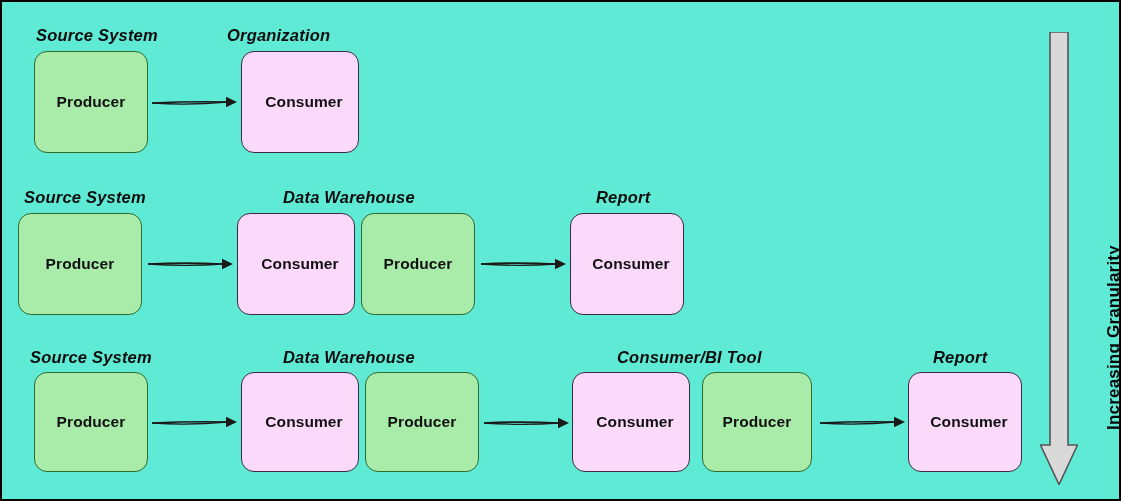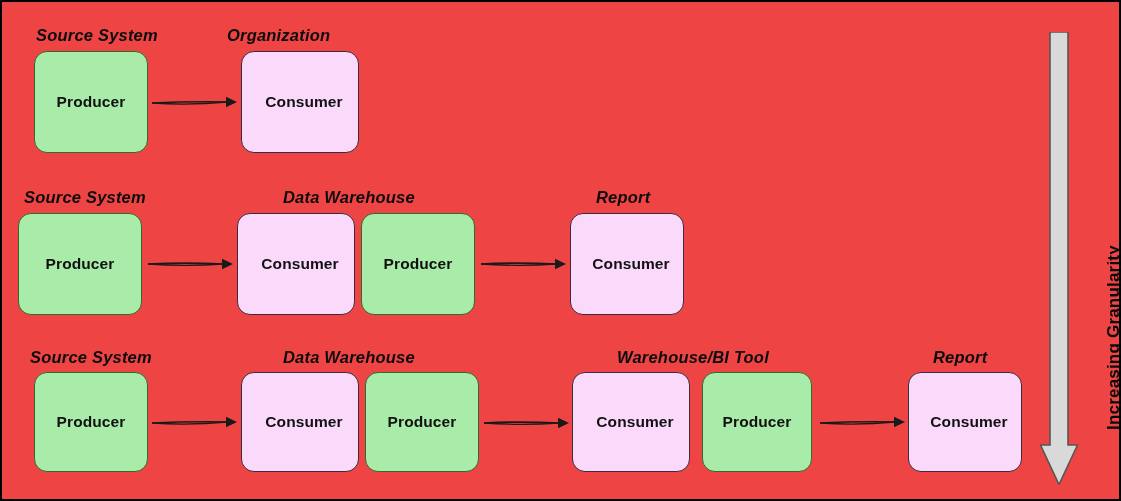--- a/index.html
+++ b/index.html
@@ -7,21 +7,21 @@
     padding: 0;
     background: #ffffff;
   }
   body {
     font-family: "Liberation Sans", sans-serif;
   }
   #canvas {
     position: relative;
     width: 1121px;
     height: 501px;
-    background: #ef4444;
+    background: #5eead4;
     border: 2px solid #000000;
     box-sizing: border-box;
     overflow: hidden;
   }
   .node {
     position: absolute;
     box-sizing: border-box;
     border: 1.6px solid #2b2b2b;
     border-radius: 13px;
     display: flex;
@@ -98,21 +98,21 @@
       <svg class="arrow-svg" width="112" height="28" style="left: 465px; top: 248px;">
         <path d="M 14 14 Q 51.5 12.2 89 14" stroke="#1a1a1a" stroke-width="1.7" fill="none"></path>
         <path d="M 14 14 Q 51.5 16.6 89 14" stroke="#1a1a1a" stroke-width="1.3" fill="none"></path>
         <polygon points="88 8.8, 99 14, 88 19.2" fill="#1a1a1a"></polygon>
       </svg>
       <div class="group-label" style="left: 28px; top: 346px;">Source System</div>
       <div class="node producer" style="left: 32px; top: 370px; width: 114px; height: 100px; background: rgb(169, 236, 169); border-color: rgb(47, 107, 47);">Producer</div>
       <div class="group-label" style="left: 281px; top: 346px;">Data Warehouse</div>
       <div class="node consumer" style="left: 239px; top: 370px; width: 118px; height: 100px; background: rgb(251, 217, 251); border-color: rgb(60, 43, 60);">Consumer</div>
       <div class="node producer" style="left: 363px; top: 370px; width: 114px; height: 100px; background: rgb(169, 236, 169); border-color: rgb(47, 107, 47);">Producer</div>
-      <div class="group-label" style="left: 615px; top: 346px;">Warehouse/BI Tool</div>
+      <div class="group-label" style="left: 615px; top: 346px;">Consumer/BI Tool</div>
       <div class="node consumer" style="left: 570px; top: 370px; width: 118px; height: 100px; background: rgb(251, 217, 251); border-color: rgb(60, 43, 60);">Consumer</div>
       <div class="node producer" style="left: 700px; top: 370px; width: 110px; height: 100px; background: rgb(169, 236, 169); border-color: rgb(47, 107, 47);">Producer</div>
       <div class="group-label" style="left: 931px; top: 346px;">Report</div>
       <div class="node consumer" style="left: 906px; top: 370px; width: 114px; height: 100px; background: rgb(251, 217, 251); border-color: rgb(60, 43, 60);">Consumer</div>
       <svg class="arrow-svg" width="112" height="29" style="left: 136px; top: 406px;">
         <path d="M 14 15 Q 51.5 13.2 89 14" stroke="#1a1a1a" stroke-width="1.7" fill="none"></path>
         <path d="M 14 15 Q 51.5 17.6 89 14" stroke="#1a1a1a" stroke-width="1.3" fill="none"></path>
         <polygon points="88 8.8, 99 14, 88 19.2" fill="#1a1a1a"></polygon>
       </svg>
       <svg class="arrow-svg" width="112" height="28" style="left: 468px; top: 407px;">

